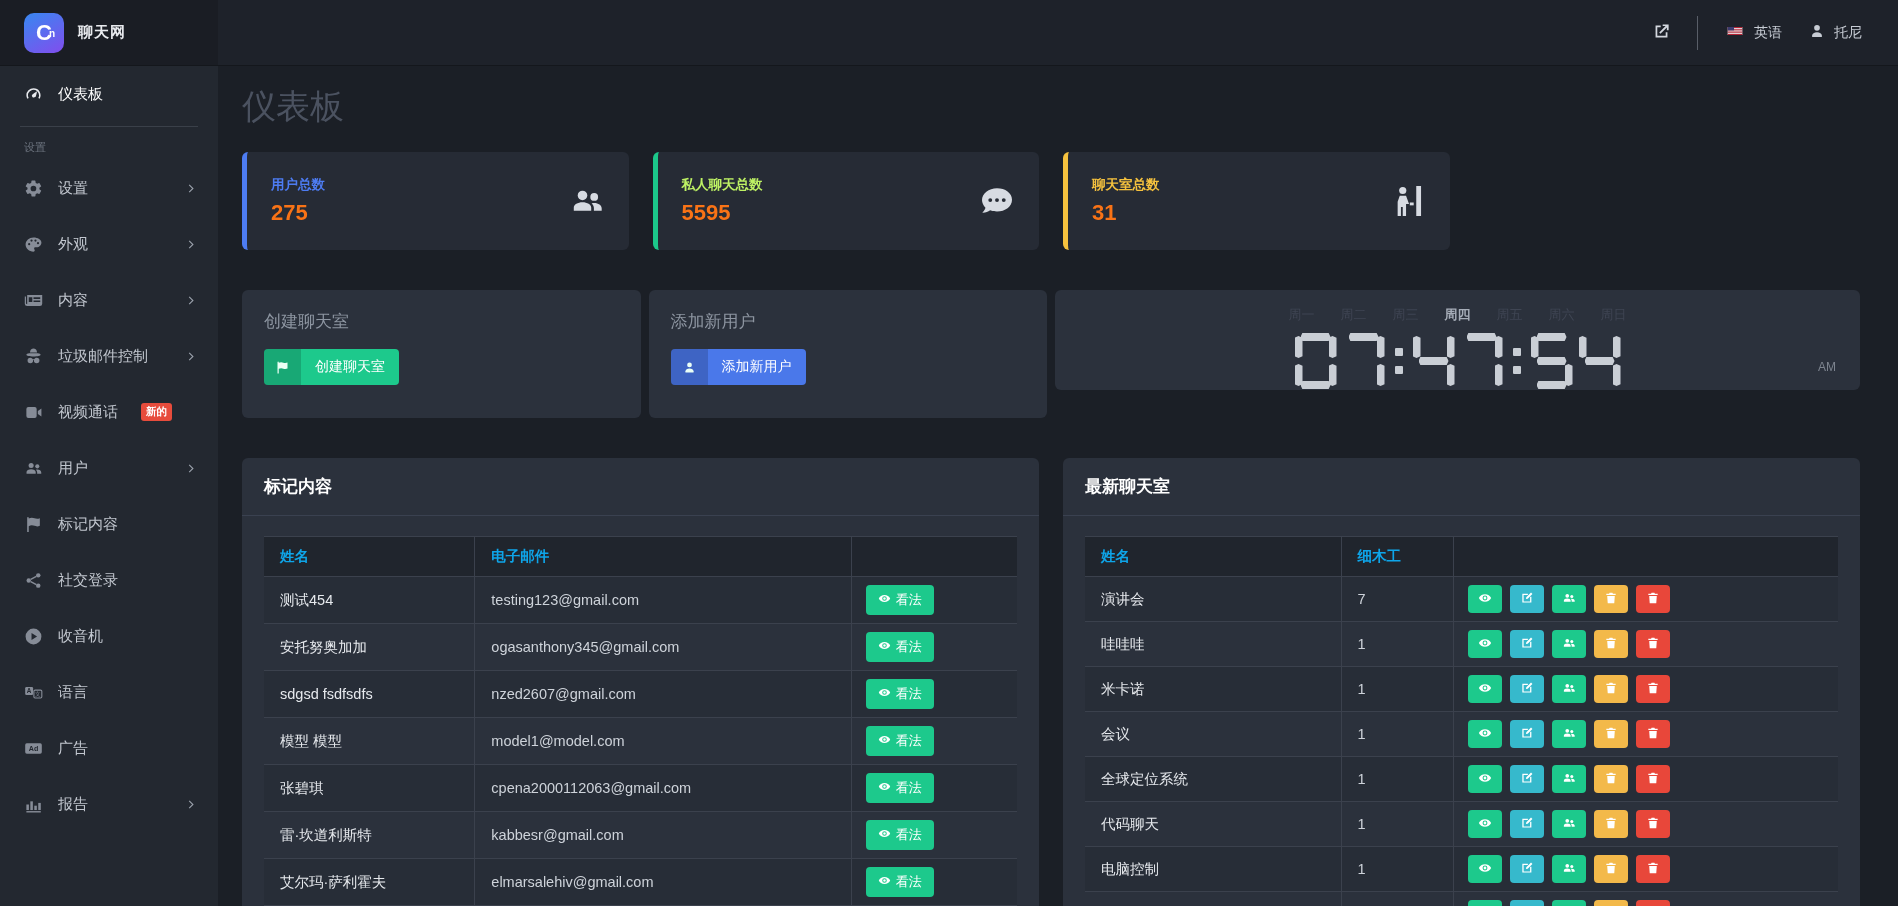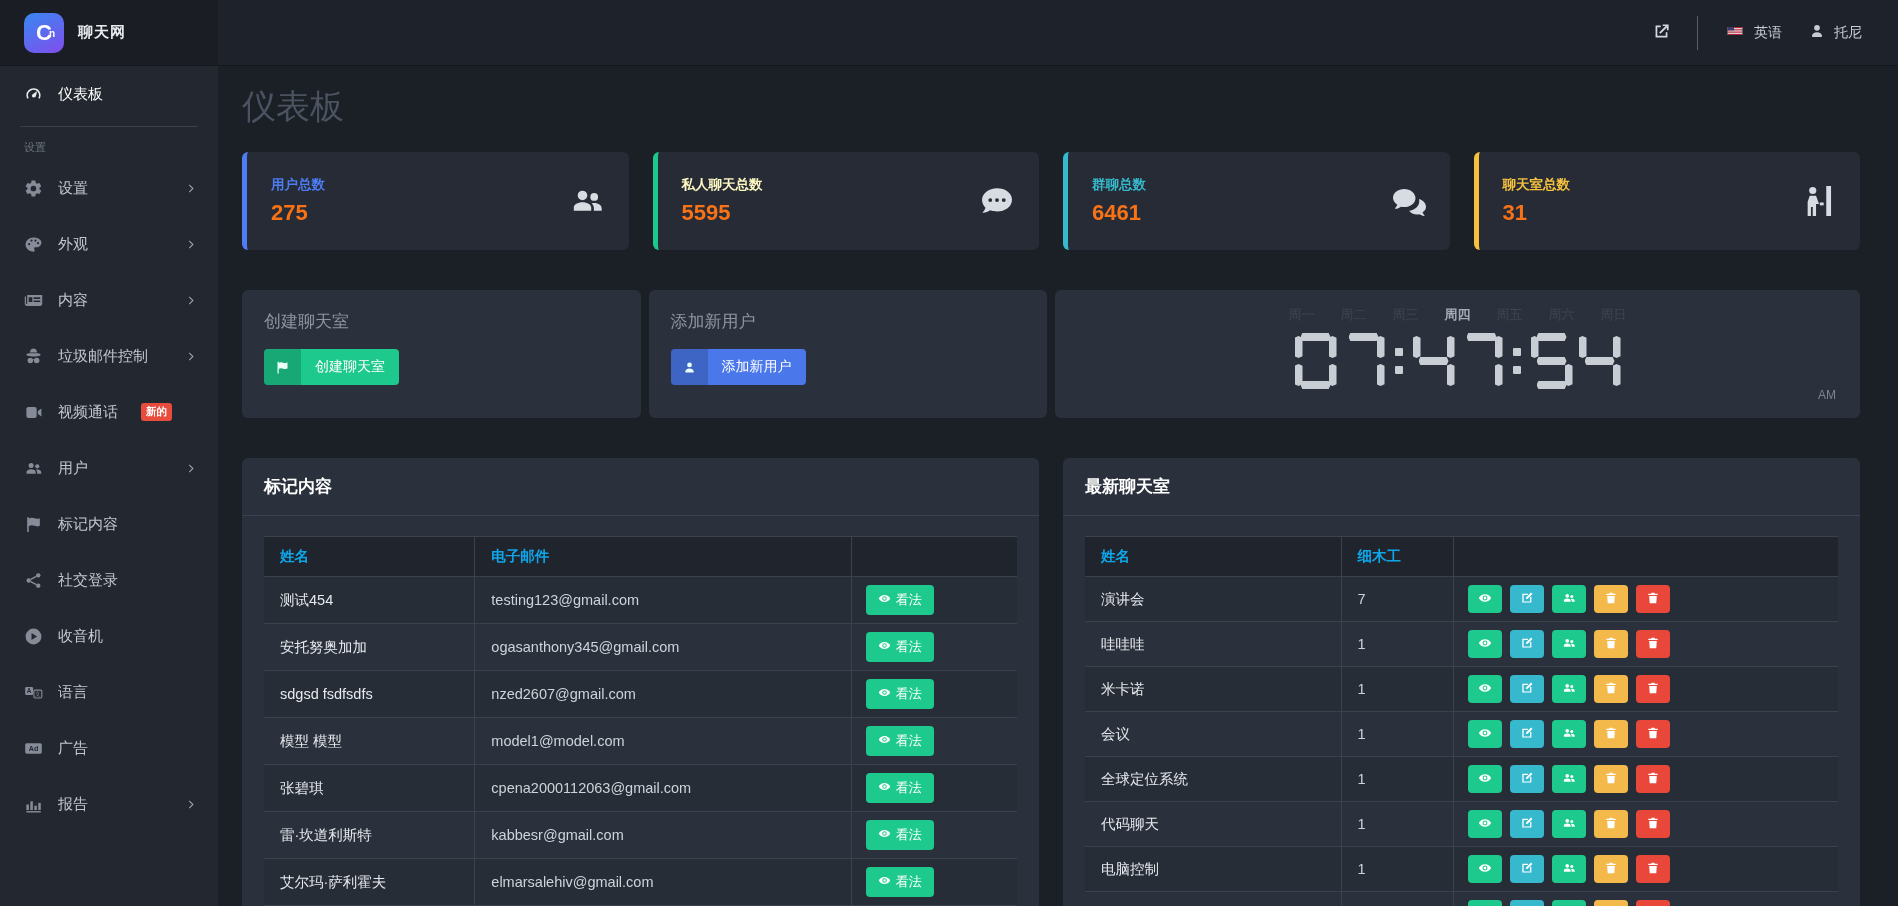--- a/index.html
+++ b/index.html
@@ -49,21 +49,21 @@
   
   .mid-row { display:grid; grid-template-columns:repeat(4,1fr); gap:8px; margin-top:40px; }
   .card { background:#2b313c; border-radius:6px; }
   .action-card { height:128px; padding:20px 22px; }
   .action-title { font-size:17px; color:#8d95a1; margin-bottom:16px; }
   .pill-btn { display:inline-flex; align-items:stretch; border:none; border-radius:4px; overflow:hidden; cursor:pointer; padding:0; font-family:inherit; }
   .pill-ico { display:flex; align-items:center; padding:0 11px; background:rgba(0,0,0,.16); color:#eafff5; }
   .pill-ico svg { width:15px; height:15px; }
   .pill-txt { display:flex; align-items:center; padding:9px 14px; color:#fff; font-size:14px; }
 
-  .clock-card { grid-column:span 2; height:128px; position:relative; }
+  .clock-card { grid-column:span 2; height:100px; position:relative; }
   .weekdays { display:flex; justify-content:center; gap:26px; padding-top:16px; font-size:13px; color:#3f4553; }
   .weekday.on { color:#a6adb8; font-weight:bold; }
   .sseg-wrap { display:flex; justify-content:center; gap:6px; margin-top:9px; }
   .sseg-digit { position:relative; width:42px; height:56px; }
   .sg { position:absolute; background:#c9ced5; }
   .sg-h { left:6px; right:6px; height:8px; clip-path:polygon(6% 0,94% 0,100% 50%,94% 100%,6% 100%,0 50%); }
   .sg-a { top:0; } .sg-g { top:24px; } .sg-d { bottom:0; }
   .sg-v { width:8px; height:22px; clip-path:polygon(0 8%,50% 0,100% 8%,100% 92%,50% 100%,0 92%); }
   .sg-f { left:0; top:3px; } .sg-b { right:0; top:3px; }
   .sg-e { left:0; bottom:3px; } .sg-c { right:0; bottom:3px; }
@@ -304,41 +304,29 @@
             <svg viewBox="0 0 24 24" fill="currentColor">
               <circle cx="9" cy="8.3" r="3.2"></circle>
               <circle cx="16.8" cy="9.3" r="2.6"></circle>
               <path d="M9 12.8c-3.2 0-5.8 1.6-5.8 3.6v2.1h11.6v-2.1c0-2-2.6-3.6-5.8-3.6z"></path>
               <path d="M16.8 13.4c-.6 0-1.2.1-1.7.2 1 .9 1.5 2 1.5 3.2v1.7h5.2v-1.5c0-2-2.2-3.6-5-3.6z"></path>
             </svg>
           </span>
   </div>
   <div class="stat-card" style="border-left-color:#1cc88a">
     <div>
-      <div class="stat-label" style="color:#fef9c3">私人聊天总数</div>
+      <div class="stat-label" style="color:#bef264">私人聊天总数</div>
       <div class="stat-value">5595</div>
     </div>
     <span class="stat-icon">
             <svg viewBox="0 0 24 24" fill="currentColor">
               <path d="M12 3.5c-5.5 0-10 3.5-10 7.9 0 1.9.9 3.7 2.3 5.1-.3 1.1-.9 2.1-1.8 2.9-.2.2-.1.5.2.5 1.8-.1 3.4-.7 4.7-1.7 1.4.5 2.9.8 4.6.8 5.5 0 10-3.5 10-7.9S17.5 3.5 12 3.5z"></path>
               <circle cx="7.5" cy="11.4" r="1.3" fill="#262b35"></circle>
               <circle cx="12" cy="11.4" r="1.3" fill="#262b35"></circle>
               <circle cx="16.5" cy="11.4" r="1.3" fill="#262b35"></circle>
-            </svg>
-          </span>
-  </div>
-  <div class="stat-card" style="border-left-color:#36b9cc">
-    <div>
-      <div class="stat-label" style="color:#36b9cc">群聊总数</div>
-      <div class="stat-value">6461</div>
-    </div>
-    <span class="stat-icon">
-            <svg viewBox="0 0 24 24" fill="currentColor">
-              <path d="M9.5 4C5.4 4 2 6.6 2 9.8c0 1.8 1.1 3.5 2.8 4.6-.2.9-.7 1.7-1.4 2.3-.2.2 0 .5.2.5 1.4-.1 2.7-.6 3.7-1.4.7.2 1.4.2 2.2.2 4.1 0 7.5-2.6 7.5-5.9S13.6 4 9.5 4z"></path>
-              <path d="M19.3 10.6c.1.5.2 1 .2 1.5 0 3.3-3 6-6.8 6.4 1.1 1.5 3 2.5 5.3 2.5.5 0 1-.05 1.5-.15.9.6 2 1 3.2 1.1.3 0 .4-.3.2-.5-.6-.5-1-1.2-1.2-1.9 1.4-.9 2.3-2.3 2.3-3.8 0-2.3-2-4.3-4.7-5.1z"></path>
             </svg>
           </span>
   </div>
   <div class="stat-card" style="border-left-color:#f6c23e">
     <div>
       <div class="stat-label" style="color:#f6c23e">聊天室总数</div>
       <div class="stat-value">31</div>
     </div>
     <span class="stat-icon">
             <svg viewBox="0 0 24 24" fill="currentColor">

